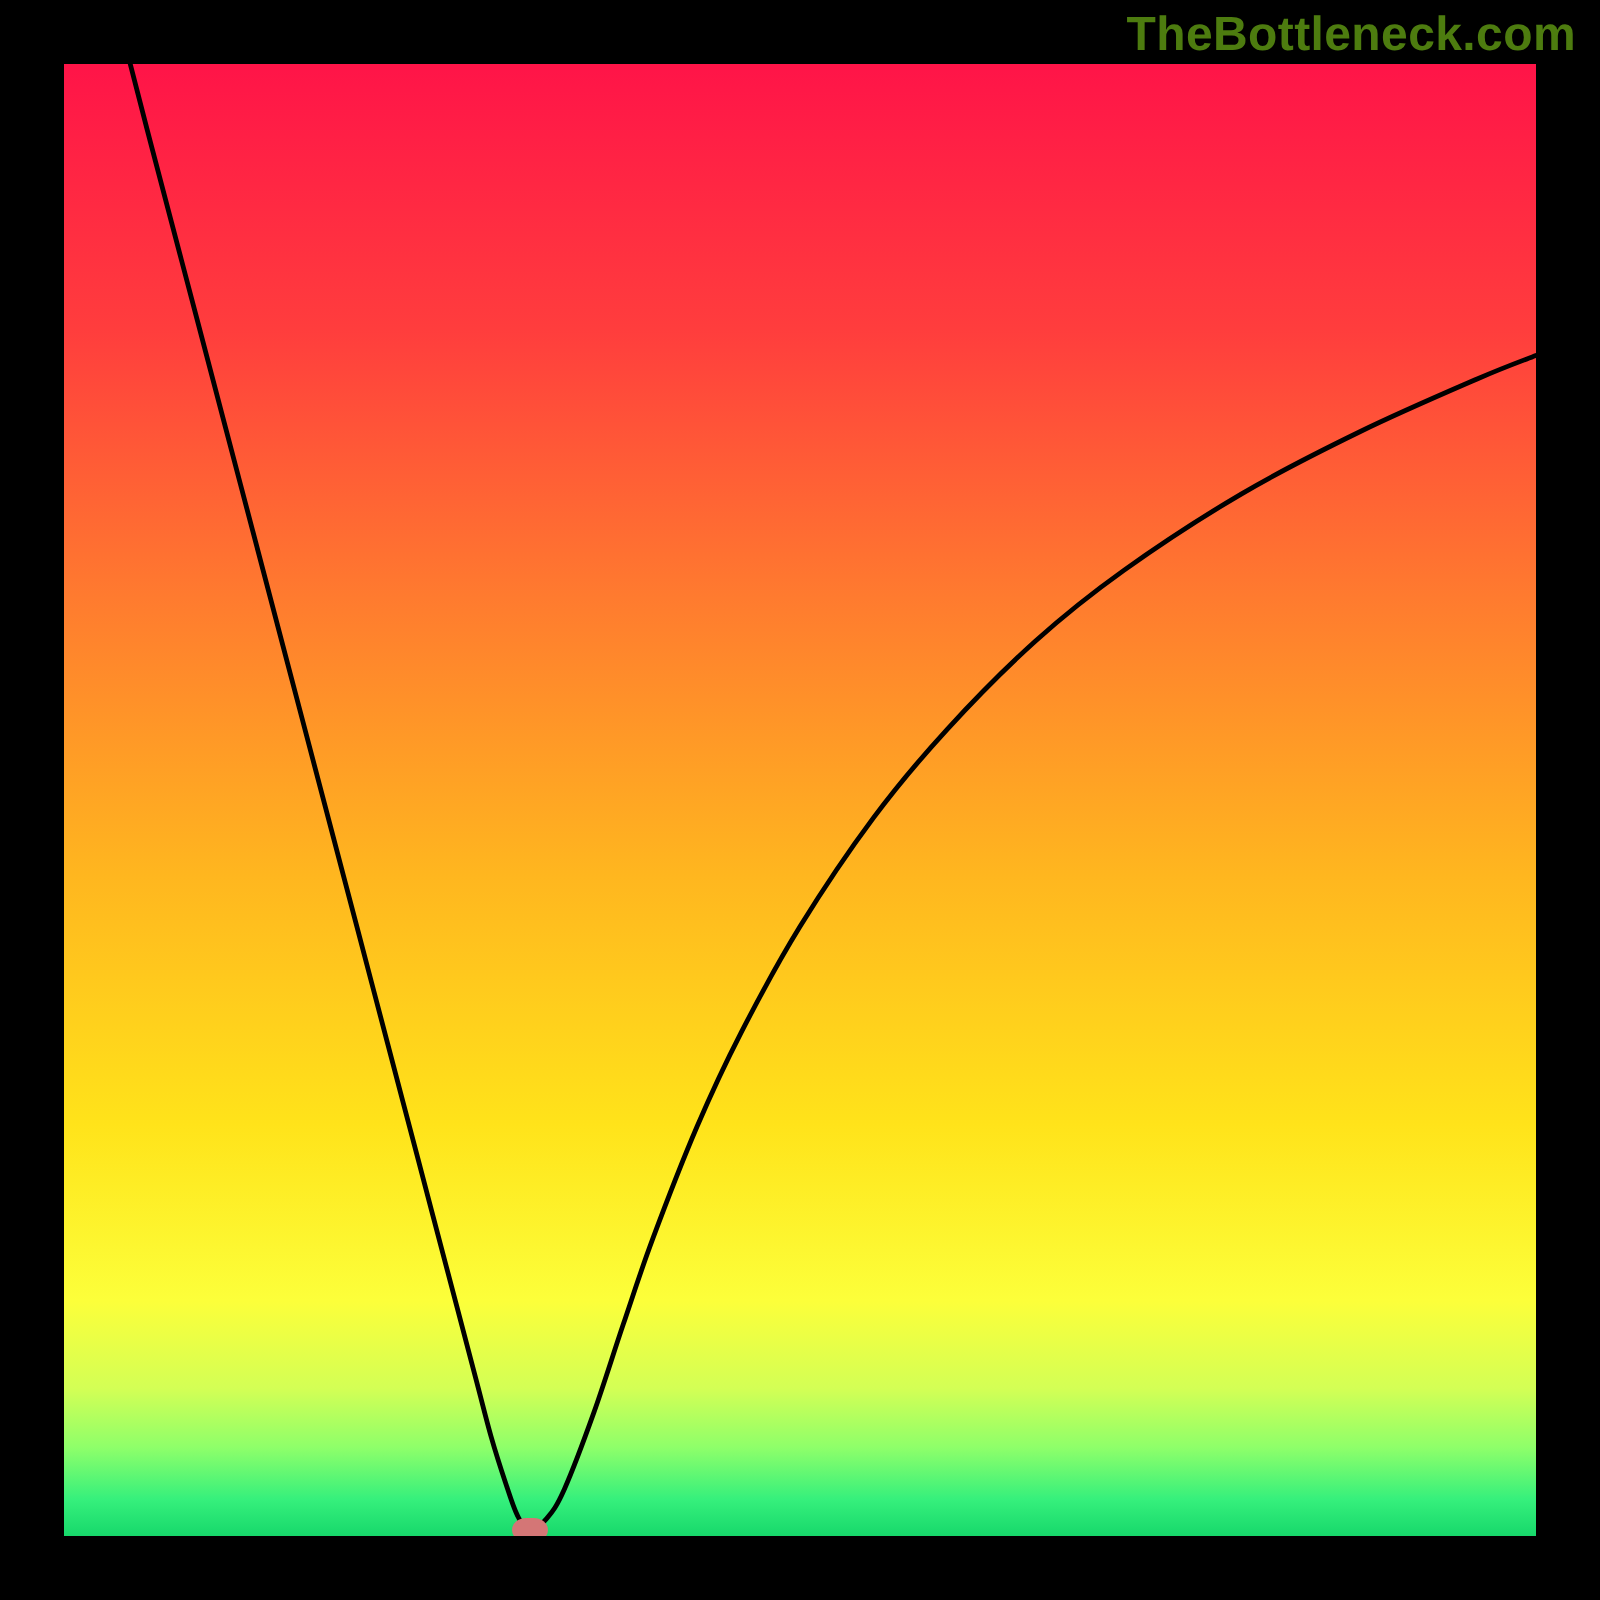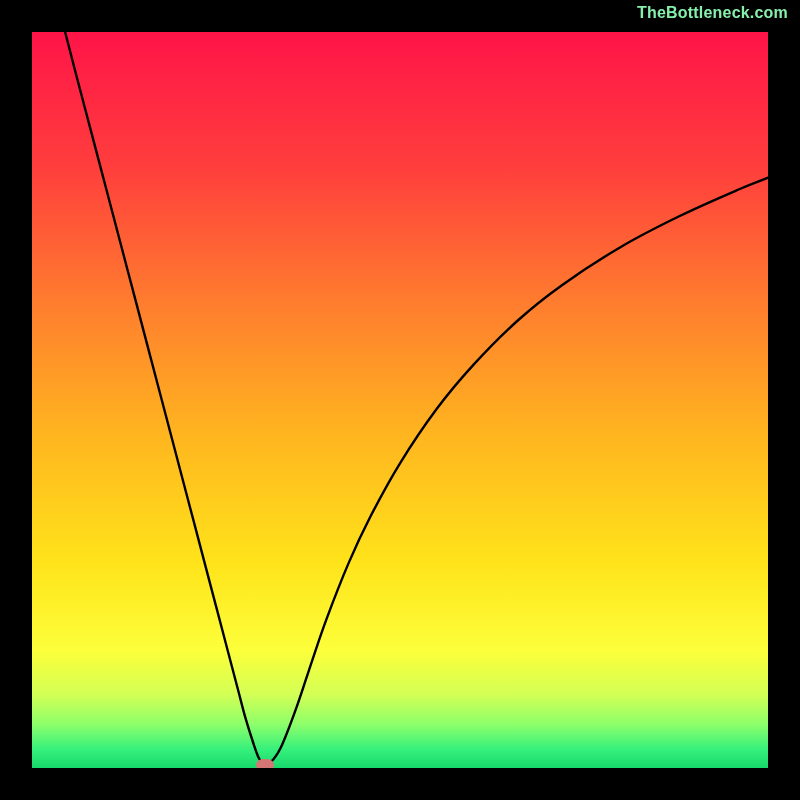--- a/index.html
+++ b/index.html
@@ -43,24 +43,24 @@
     position: absolute;
     width: 18px;
     height: 12px;
     border-radius: 7px / 6px;
     transform: translate(-50%, -50%);
   }
   .watermark {
     position: absolute;
     top: 4px;
     right: 12px;
-    font-size: 16px;
+    font-size: 24px;
     font-weight: 600;
     letter-spacing: 0.2px;
-    color: #86efac;
+    color: #4d7c0f;
     user-select: none;
   }
 </style>
 </head>
 <body>
 
 <div class="frame">
 
   <div class="plot-area">
 

